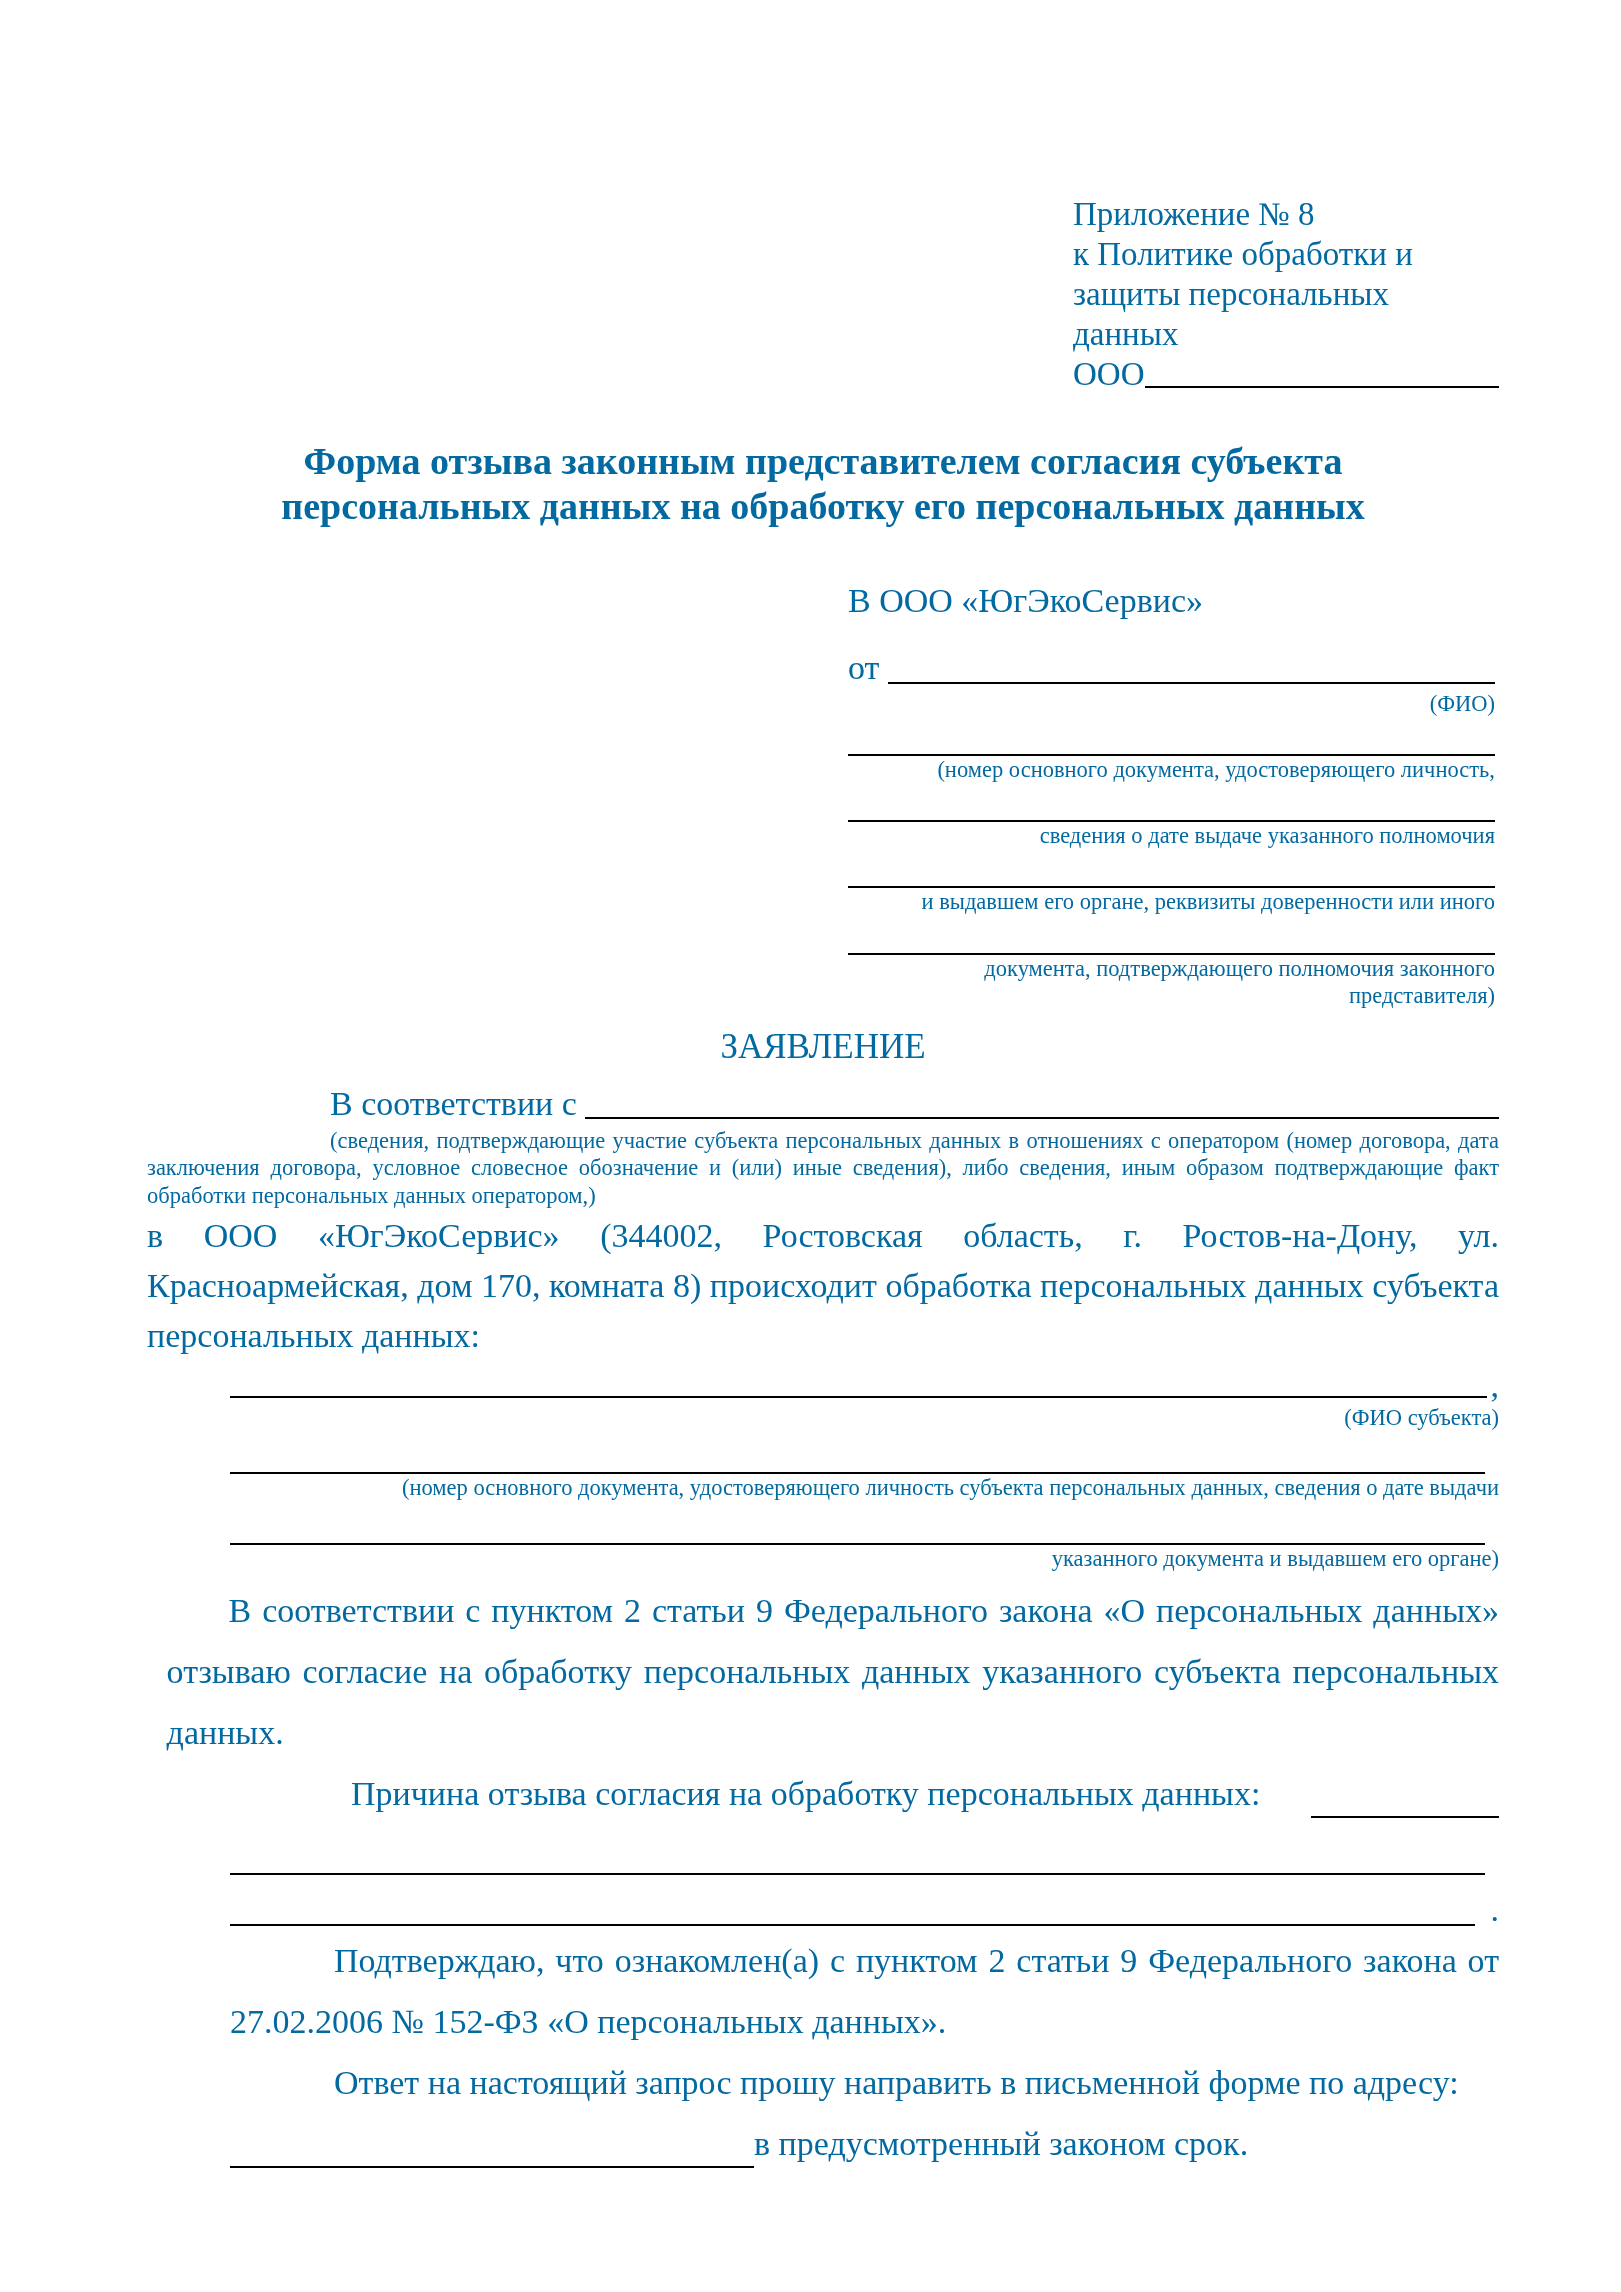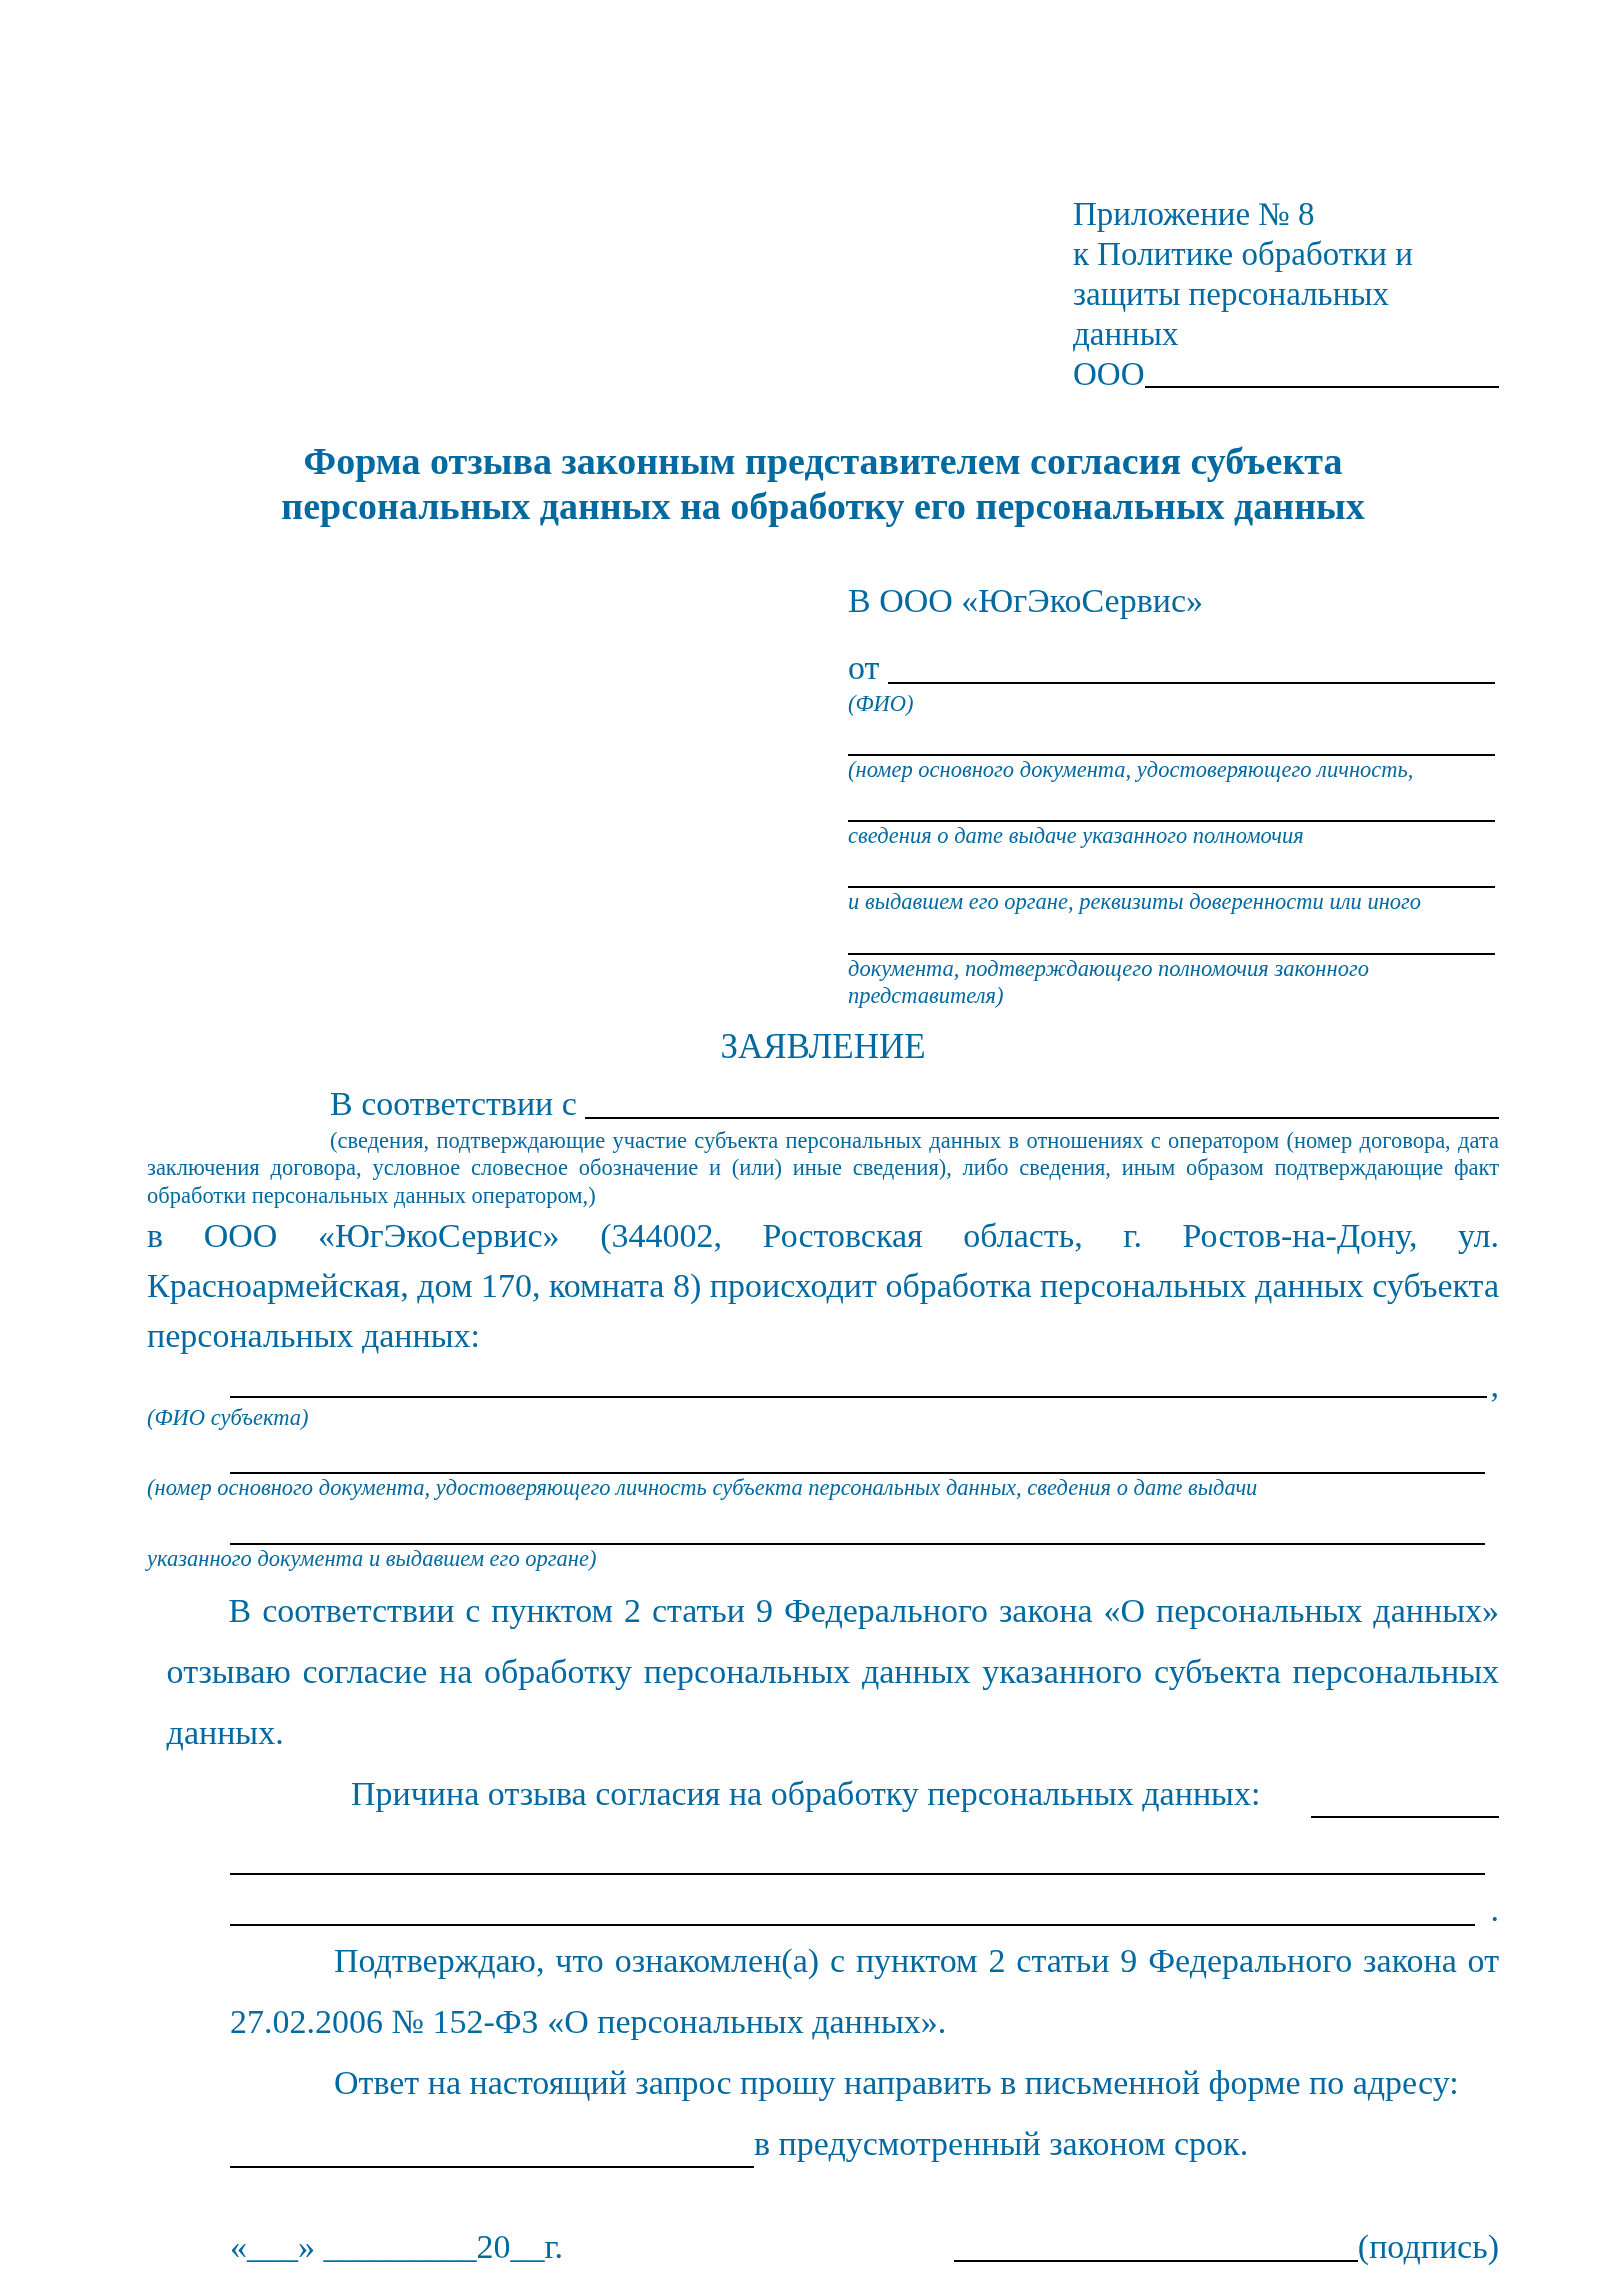--- a/index.html
+++ b/index.html
@@ -16,21 +16,21 @@
   .appendix{margin-left:926px;width:426px;font-size:33px;line-height:40px;}
   .appendix .row{align-items:flex-end;}
   .doc-title{
     margin:45px auto 0 auto;width:1176px;
     font-weight:bold;font-size:38px;line-height:45px;text-align:center;
   }
   .addr{margin-top:49px;margin-left:701px;width:647px;}
   .addr .to-line{line-height:45px;}
   .addr .from-row{margin-top:21.6px;line-height:45px;}
   .cap{font-size:22.5px;line-height:27.4px;}
-  .center{text-align:left;font-style:italic;}
+  .center{text-align:right;}
   .addr .blankline{height:33px;border-bottom:2.9px solid #000;margin-top:3.9px;}
   .heading{margin-top:15.7px;text-align:center;font-size:35px;line-height:43px;}
   .row{display:flex;align-items:flex-end;}
   .blank{border-bottom:2.9px solid #000;}
   .grow{flex:1 1 auto;}
   .row .blank{margin-bottom:5.9px;}
   .accordance{margin-top:13.7px;line-height:43px;}
   .ind{display:inline-block;}
   .ind-187{width:183px;flex:0 0 183px;}
   .basis-cap{text-align:justify;text-indent:183px;margin-top:2px;}
@@ -137,22 +137,15 @@
 
   <div class="para confirm">Подтверждаю, что ознакомлен(а) с пунктом 2 статьи 9 Федерального закона от 27.02.2006 № 152-ФЗ «О персональных данных».</div>
 
   <div class="para reply">Ответ на настоящий запрос прошу направить в письменной форме по адресу:</div>
 
   <div class="row srok-row">
     <span class="blank"></span>
     <span>в предусмотренный законом срок.</span>
   </div>
 
-  <div class="footer">
-    <span class="date">«___» _________20__г.</span>
-    <span class="sign">
-      <span class="blank"></span>
-      <span>(подпись)</span>
-    </span>
-  </div>
 
 </div>
 
 
 </body></html>

